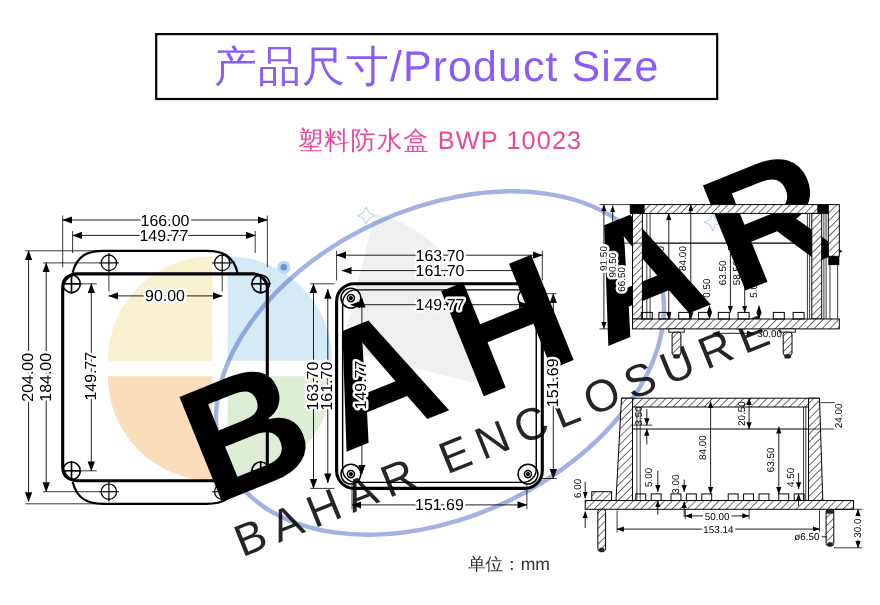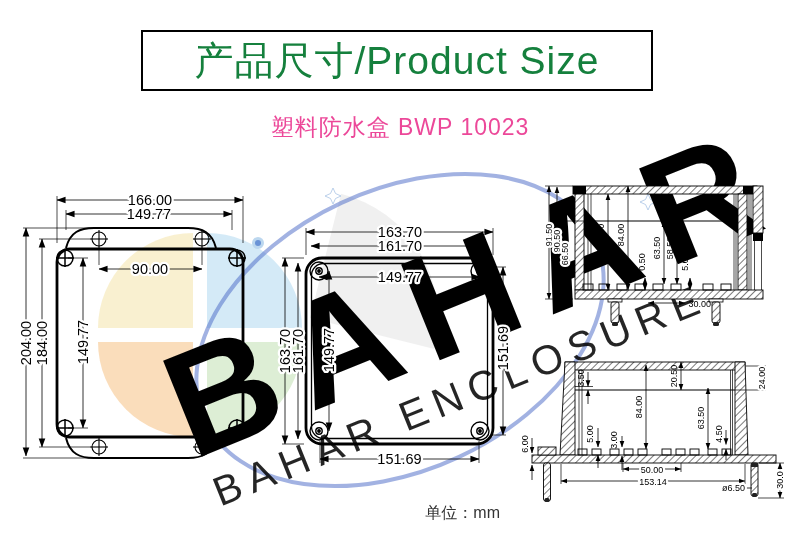--- a/index.html
+++ b/index.html
@@ -1,21 +1,21 @@
 <!DOCTYPE html>
 <html><head>
 <meta charset="utf-8">
 <style>
   html,body{margin:0;padding:0}
   body{width:800px;height:550px;position:relative;background:#fff;overflow:hidden;
        font-family:"Liberation Sans",sans-serif;}
   .layer{position:absolute;left:0;top:0}
   .header-box{position:absolute;left:141px;top:30px;width:508px;height:57px;border:2px solid #000;
               display:flex;align-items:center;justify-content:center;background:transparent;z-index:3}
-  .header-title{font-size:39px;color:#15803d;letter-spacing:1px;white-space:nowrap}
+  .header-title{font-size:39px;color:#8b5cf6;letter-spacing:1px;white-space:nowrap}
   .subtitle{position:absolute;left:0;top:112px;width:800px;text-align:center;font-size:23px;
             color:#ec4899;letter-spacing:1px;z-index:3}
   .unit{position:absolute;left:300px;top:503px;width:200px;text-align:right;font-size:16px;color:#333;z-index:3}
   .drawing{position:absolute;z-index:2}
   svg text{font-family:"Liberation Sans",sans-serif;fill:#000}
   .dimL{font-size:14.5px}
   .dimS{font-size:9px}
   .halo{paint-order:stroke;stroke:#fff;stroke-width:4.5px;stroke-linejoin:round}
   .ext{stroke:#000;stroke-width:.7;fill:none}
   .dim{stroke:#000;stroke-width:.8;fill:none}

